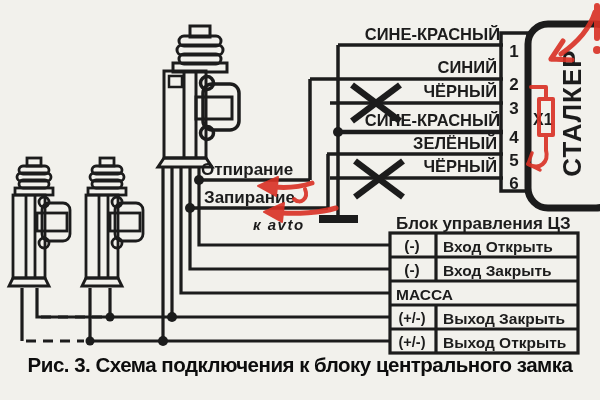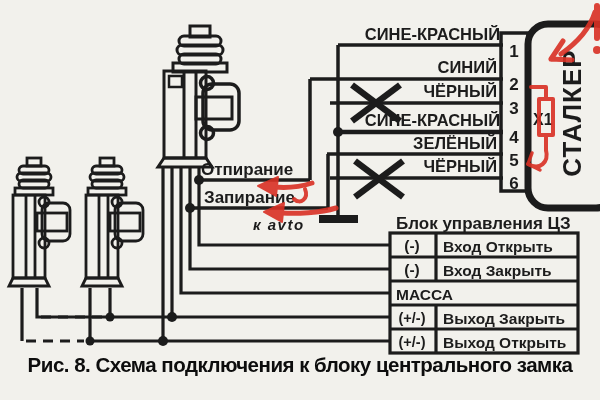--- a/index.html
+++ b/index.html
@@ -205,15 +205,15 @@
 
     <g>
       <path d="M336,208 C320,213 296,214 282,213" stroke-width="5"></path>
       <path d="M264,212 L284,203 L282,222 Z" fill="#d93024" stroke-width="2"></path>
     </g>
   </g>
   <text x="253" y="230" font-size="15" font-weight="bold" font-style="italic" fill="#c42020" letter-spacing="1.5">к avto</text>
 </svg>
 
   <div class="caption">
-    <div>Рис. 8. Схема подключения к блоку центрального замка</div>
+    <div>Рис. 3. Схема подключения к блоку центрального замка</div>
   </div>
 </div>
 
 </body></html>

